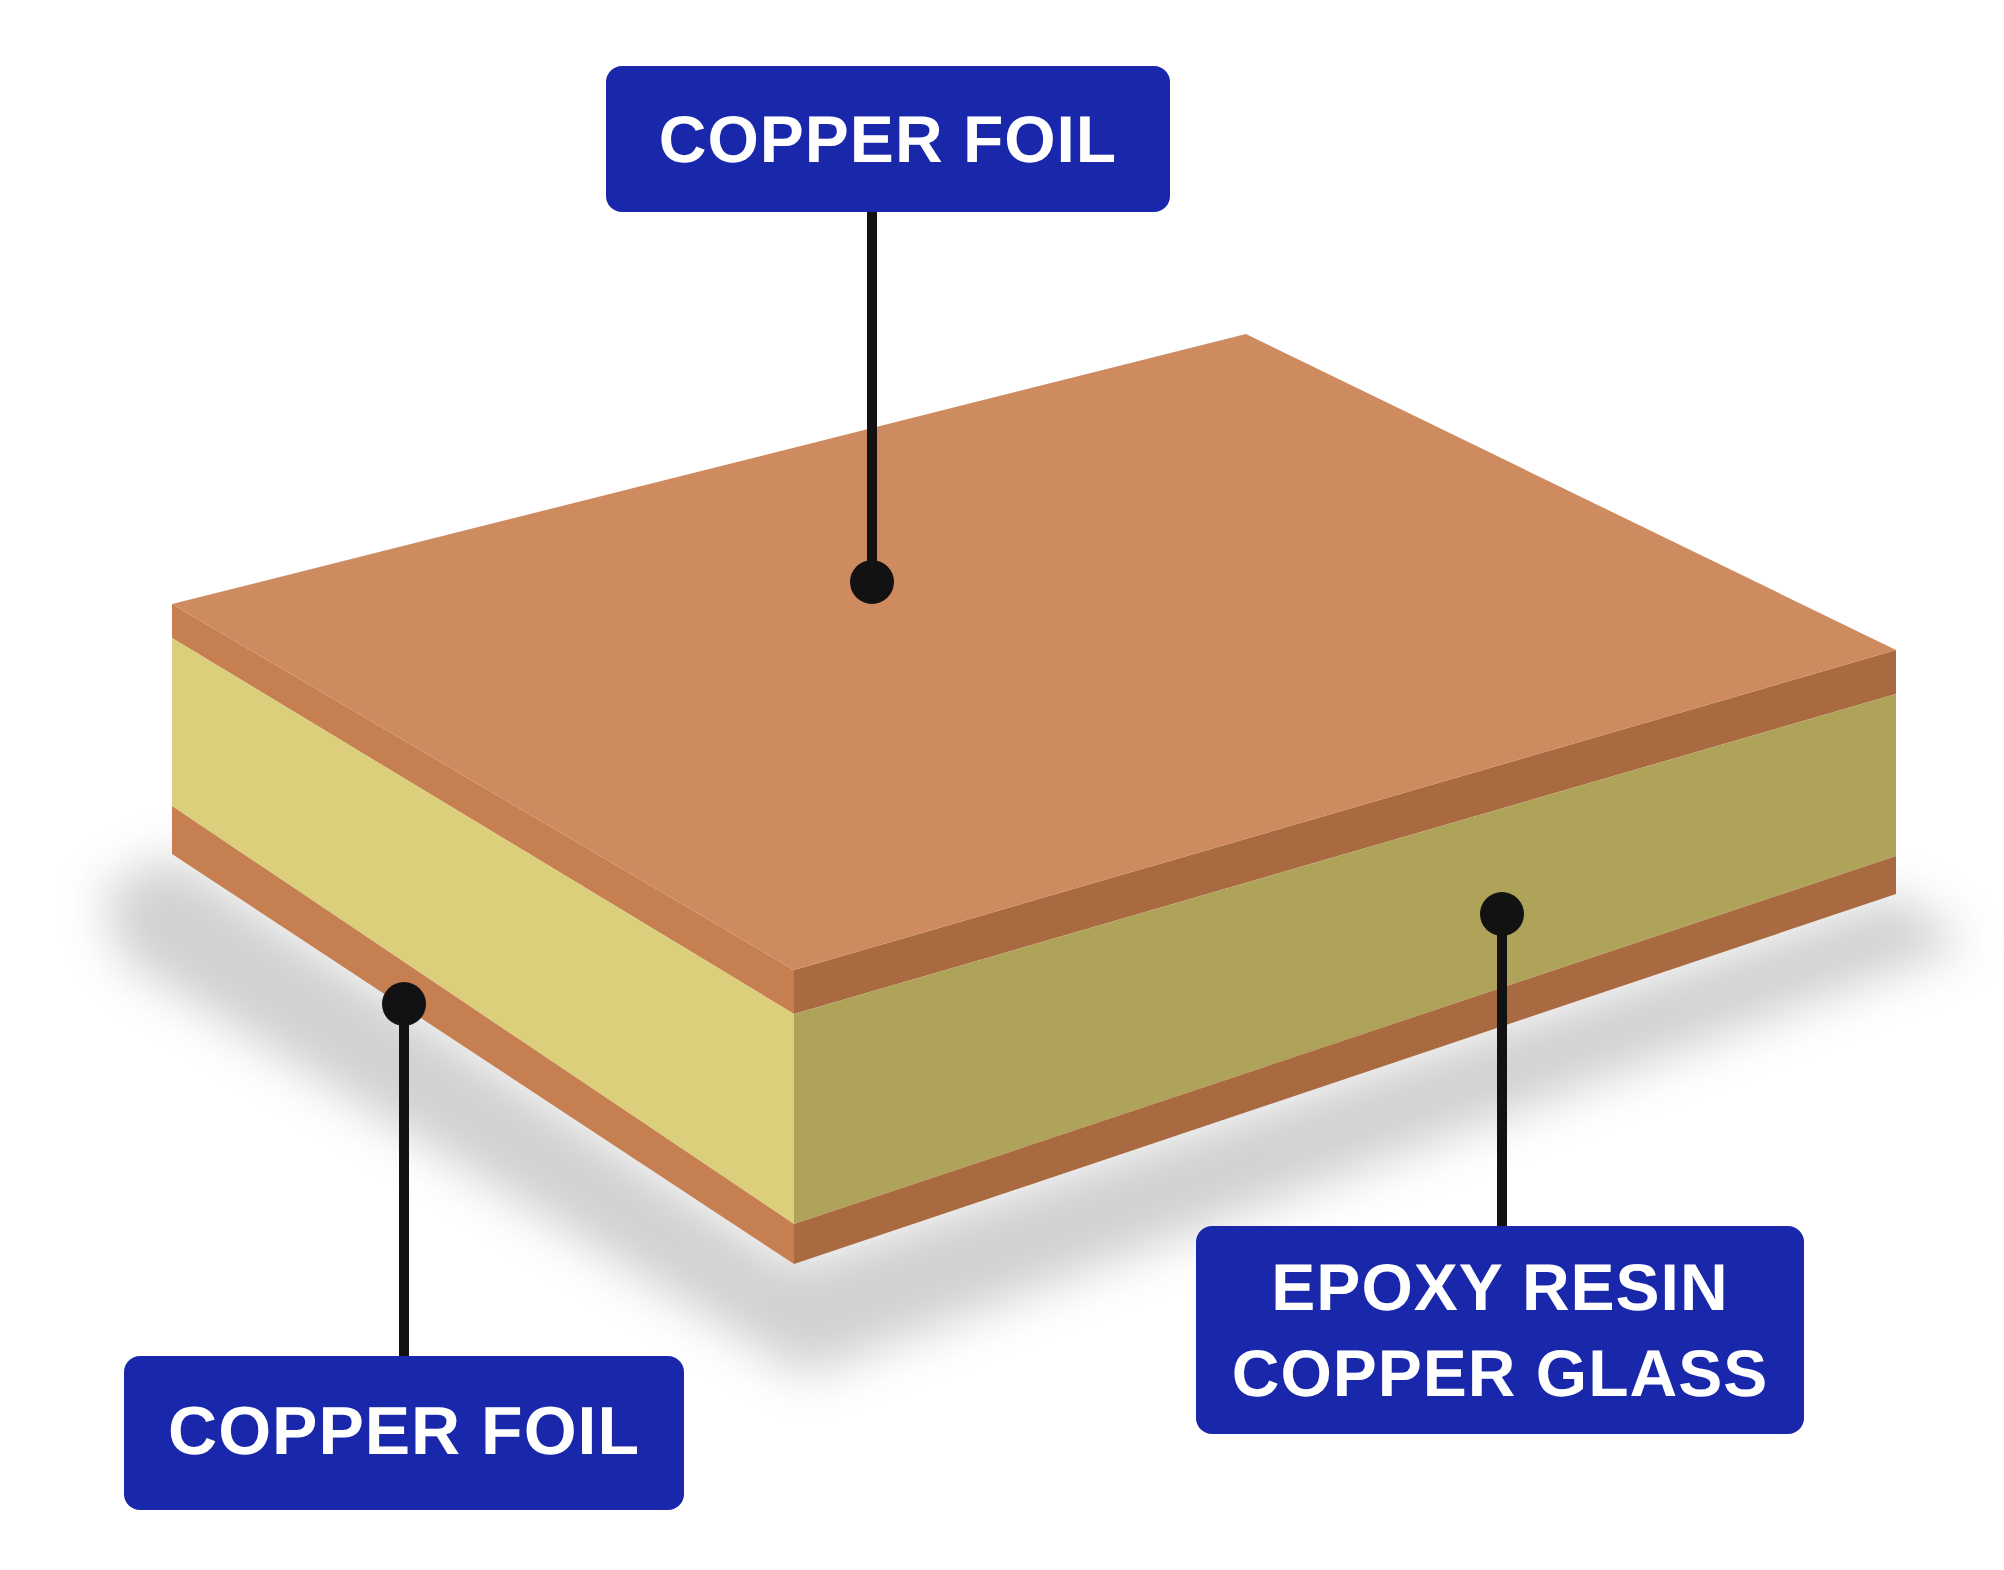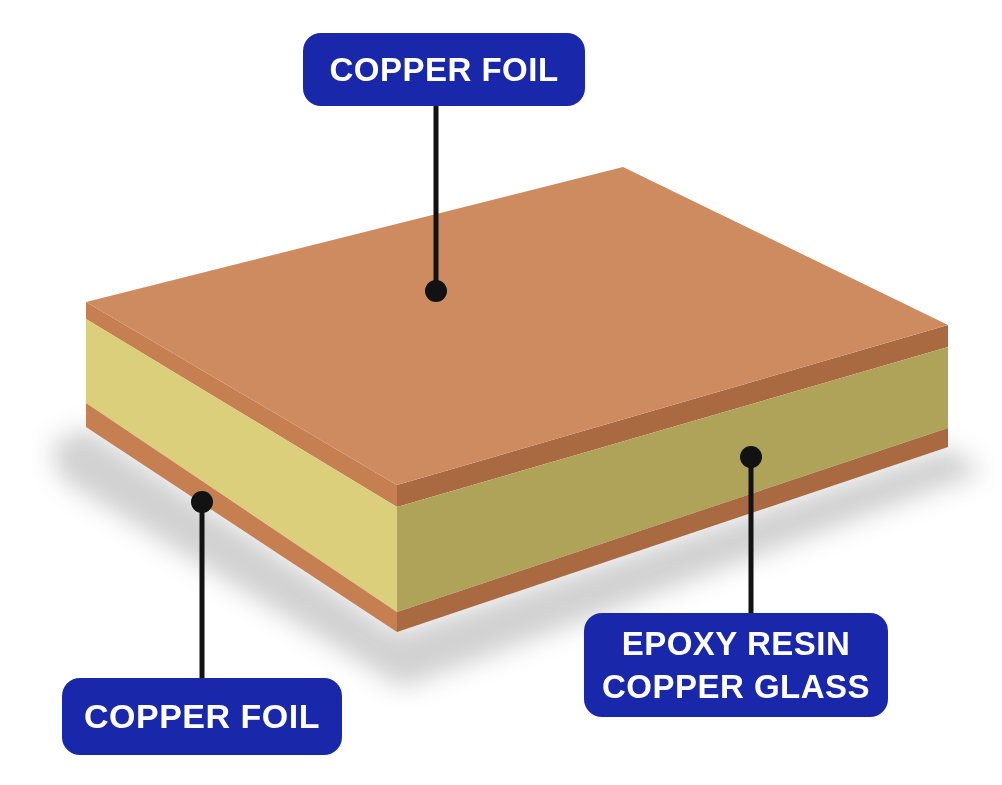--- a/index.html
+++ b/index.html
@@ -20,42 +20,42 @@
   .stage svg {
     position: absolute;
     left: 0;
     top: 0;
   }
   .label {
     position: absolute;
     background: var(--label_bg, #1927AB);
     color: var(--label_text, #ffffff);
     font-weight: bold;
-    border-radius: 18px;
+    border-radius: 8px;
     display: flex;
     flex-direction: column;
     align-items: center;
     justify-content: center;
     text-align: center;
     letter-spacing: 0.5px;
     white-space: nowrap;
     user-select: none;
   }
   .label-top {
     left: 303px; top: 33px;
     width: 282px; height: 73px;
     font-size: 33px;
   }
   .label-bottom-left {
     left: 62px; top: 678px;
     width: 280px; height: 77px;
     font-size: 34px;
   }
   .label-right {
-    left: 584px; top: 613px;
+    left: 598px; top: 613px;
     width: 304px; height: 104px;
     font-size: 33px;
     line-height: 43px;
   }
 </style>
 </head>
 <body>
 
 <div class="stage">
 

